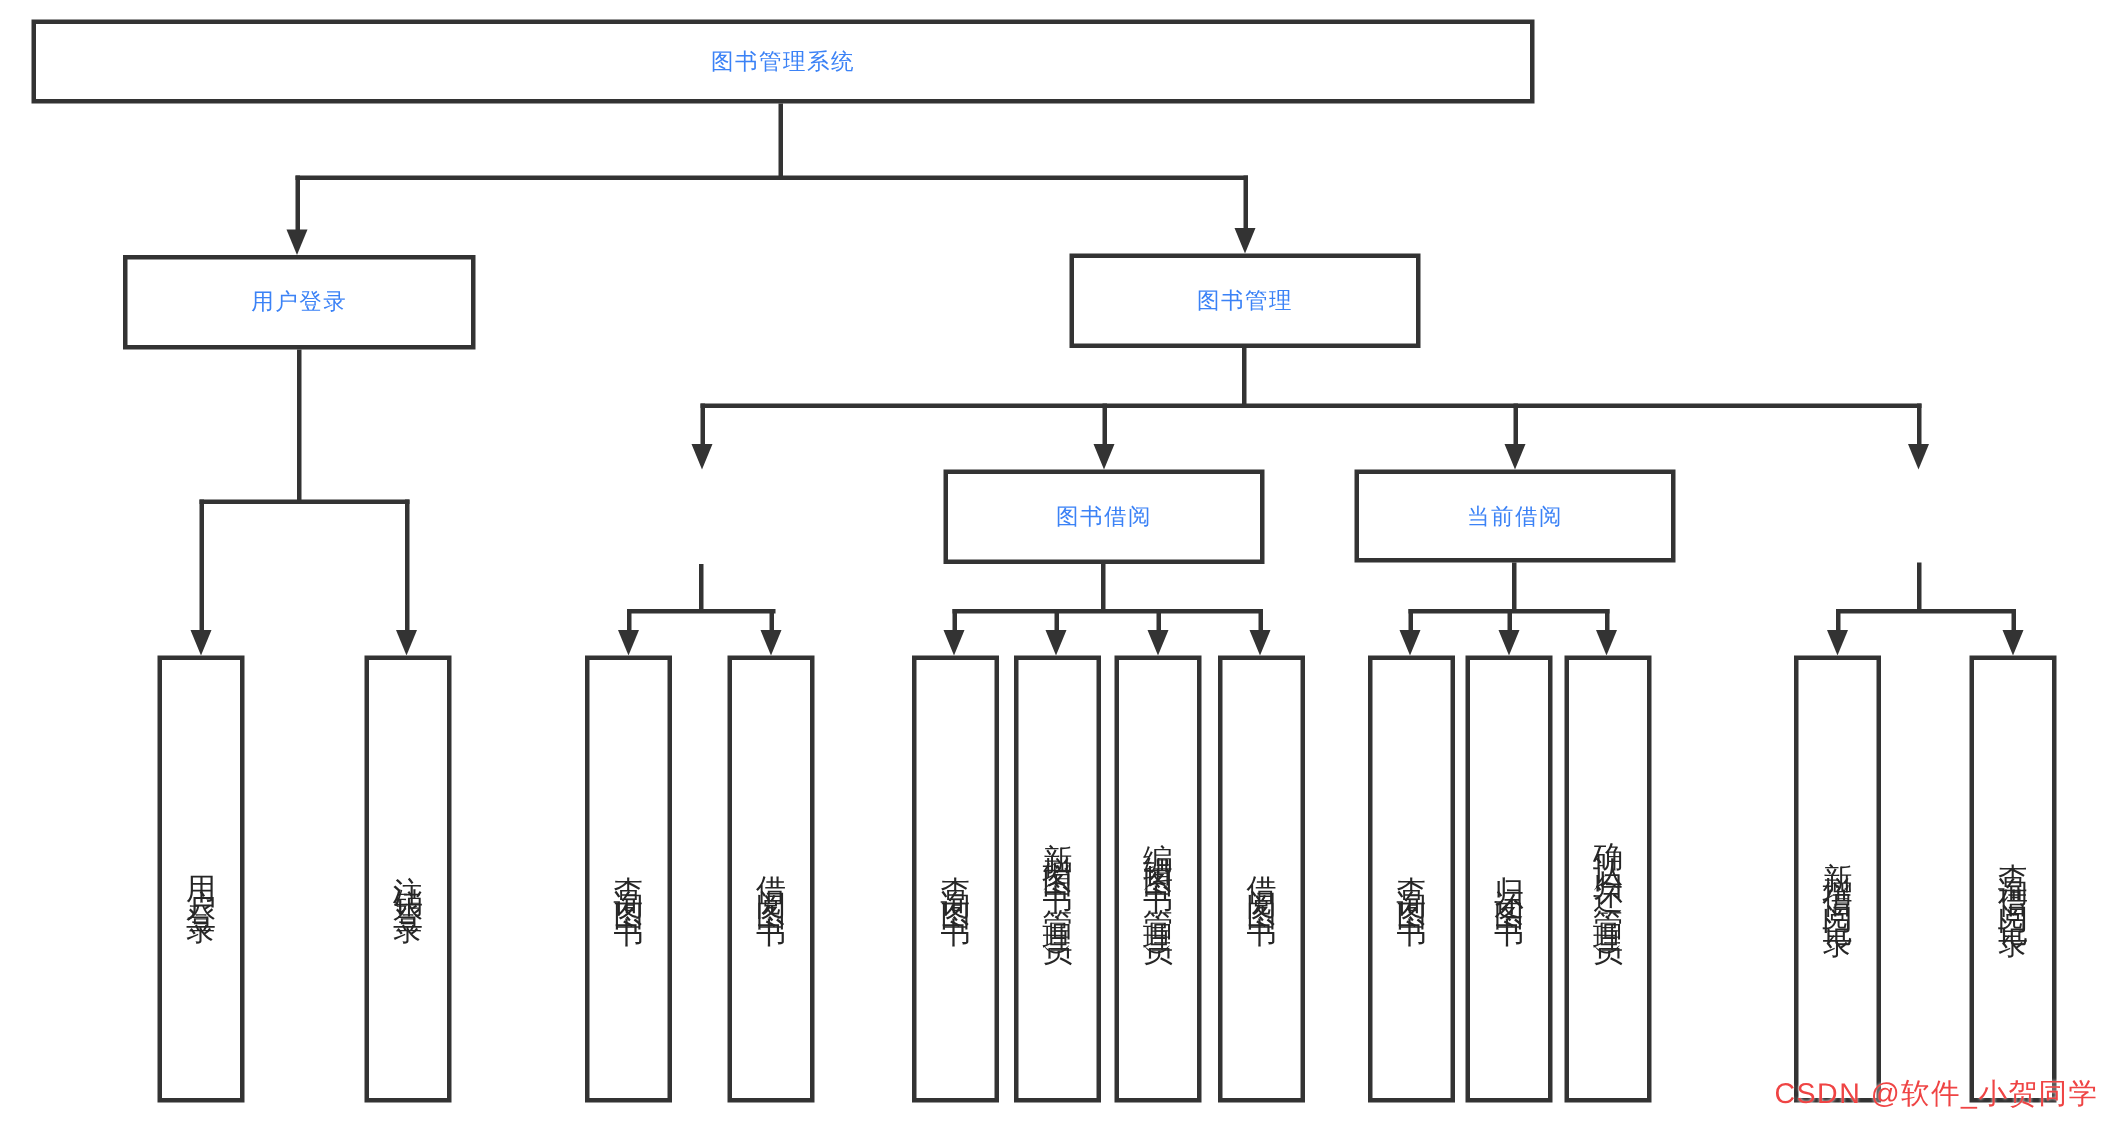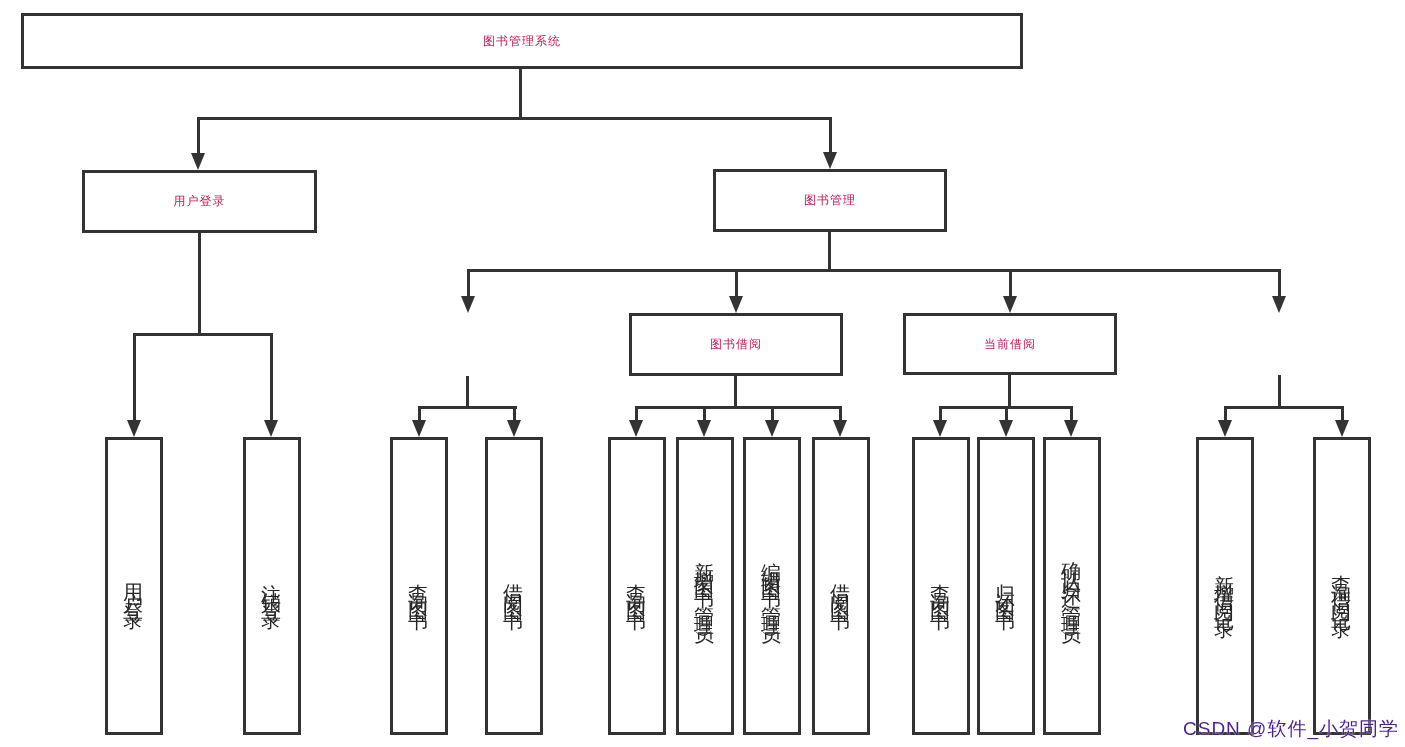--- a/index.html
+++ b/index.html
@@ -3,21 +3,21 @@
 <meta charset="utf-8">
 <style>
   html,body{margin:0;padding:0;background:#ffffff;}
   .canvas{
     position:relative;width:1405px;height:747px;background:#ffffff;overflow:hidden;
     font-family:"Liberation Sans","DejaVu Sans",sans-serif;
   }
   .box{
     position:absolute;box-sizing:border-box;border:3px solid #333333;background:#ffffff;
     display:flex;align-items:center;justify-content:center;
-    font-size:12px;color:#be185d;letter-spacing:1px;
+    font-size:15px;color:#3b82f6;letter-spacing:1px;
   }
   .vbox{
     position:absolute;box-sizing:border-box;border:3px solid #333333;background:#ffffff;
     top:437px;width:58px;height:298px;
     display:flex;align-items:center;justify-content:center;
     font-size:20px;color:#262626;
   }
   .vtext{
     writing-mode:vertical-rl;text-orientation:mixed;letter-spacing:9px;
     white-space:nowrap;
@@ -25,21 +25,21 @@
   .hline,.vline{position:absolute;background:#333333;}
   .hline{height:3px;}
   .vline{width:3px;}
   .arrow{
     position:absolute;width:0;height:0;
     border-left:7px solid transparent;border-right:7px solid transparent;
     border-top:17px solid #333333;
   }
   .watermark{
     position:absolute;left:1183px;top:716px;
-    font-size:19px;color:#4c1d95;letter-spacing:1px;white-space:nowrap;
+    font-size:19px;color:#ef4444;letter-spacing:1px;white-space:nowrap;
     text-shadow:0 0 2px #ffffff;
   }
 </style>
 </head>
 <body>
 
 <div class="canvas">
 
   <div class="box" style="left:21px;top:13px;width:1002px;height:56px">
     <span>图书管理系统</span>

